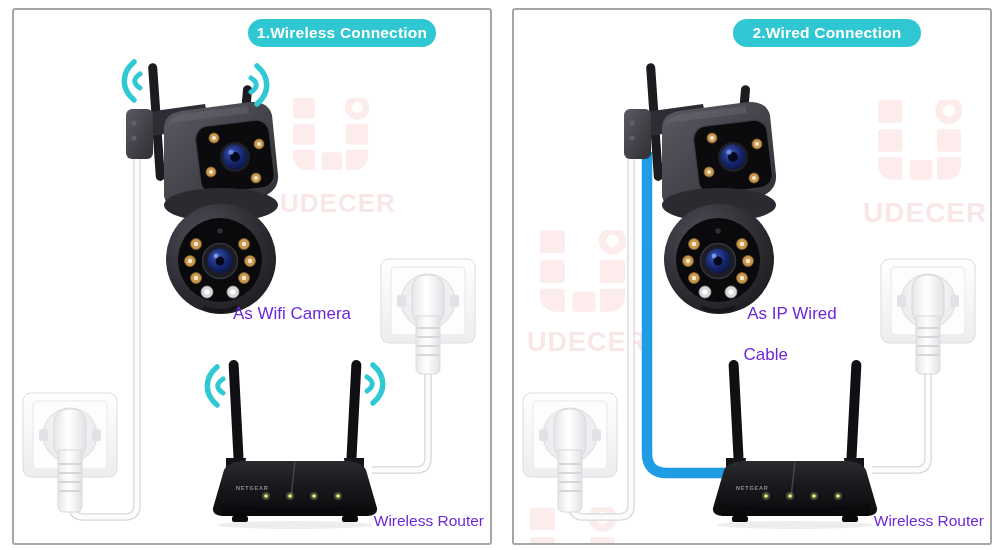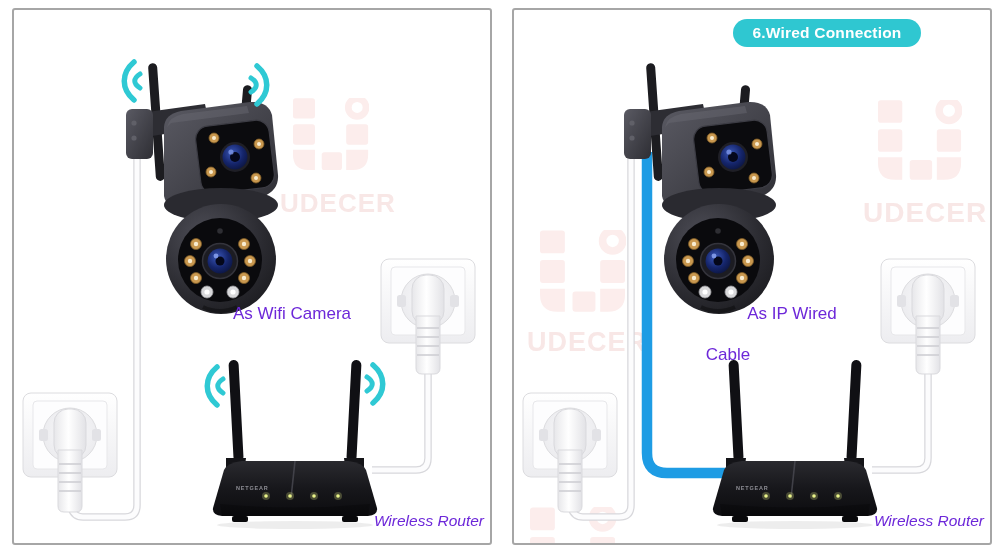--- a/index.html
+++ b/index.html
@@ -7,22 +7,22 @@
   .stage{position:relative;width:1000px;height:550px;background:#fff;}
   .panel{position:absolute;top:8px;width:476px;height:533px;border:2px solid #a6a6a6;
     border-radius:3px;background:#fff;overflow:hidden;}
   #panel-wireless{left:12px;}
   #panel-wired{left:512px;}
   .badge{position:absolute;height:28px;border-radius:14px;background:#2fc7d1;color:#ffffff;
     display:flex;align-items:center;justify-content:center;font-size:15.5px;font-weight:bold;
     letter-spacing:0.2px;z-index:7;}
   .caption{position:absolute;color:#6d28d9;z-index:6;}
   .caption-camera{left:176px;top:294px;width:204px;text-align:center;font-size:17px;}
-  .caption-router{left:318px;top:502px;width:152px;text-align:right;font-size:15.5px;font-style:italic;}
-  .cable-label{left:154px;top:335px;width:120px;text-align:center;font-size:17px;}
+  .caption-router{left:318px;top:502px;width:152px;text-align:right;font-size:15.5px;}
+  .cable-label{left:154px;top:335px;width:120px;text-align:right;font-size:17px;}
   .wm{position:absolute;z-index:1;}
   .wm-text{position:absolute;z-index:1;color:#f8e7e6;font-weight:bold;letter-spacing:1px;
     white-space:nowrap;}
   .cable-layer{position:absolute;left:0;top:0;width:476px;height:531px;z-index:2;}
   .outlet{position:absolute;width:96px;height:136px;z-index:3;}
   .camera{position:absolute;width:180px;height:260px;z-index:4;}
   .router{position:absolute;width:190px;height:172px;z-index:4;}
   .wifi{position:absolute;width:30px;height:48px;z-index:5;}
   .wifi.flip{transform:scaleX(-1);}
 </style>
@@ -228,20 +228,21 @@
     </svg>
     <svg class="wifi" style="left:182px;top:352px" viewBox="0 0 30 48">
       <path d="M21,5 C8,16 8,32 21,43" stroke="#2fc9d4" stroke-width="5.5" fill="none" stroke-linecap="round"></path>
       <path d="M27,17 C20,21.5 20,26.5 27,31" stroke="#2fc9d4" stroke-width="5" fill="none" stroke-linecap="round"></path>
     </svg>
     <svg class="wifi flip" style="left:350px;top:350px" viewBox="0 0 30 48">
       <path d="M21,5 C8,16 8,32 21,43" stroke="#2fc9d4" stroke-width="5.5" fill="none" stroke-linecap="round"></path>
       <path d="M27,17 C20,21.5 20,26.5 27,31" stroke="#2fc9d4" stroke-width="5" fill="none" stroke-linecap="round"></path>
     </svg>
 
+    <div class="badge" style="left:234px;top:9px;width:188px">1.Wireless Connection</div>
     <div class="caption caption-camera">As Wifi Camera</div>
     <div class="caption caption-router">Wireless Router</div>
   </section>
 
   <section class="panel" id="panel-wired">
 
     <svg class="wm" style="left:364px;top:90px;width:84px;height:81px" viewBox="0 0 90 86">
       <g fill="#fcedec">
         <rect x="0" y="0" width="26" height="24" rx="3"></rect>
         <rect x="0" y="31" width="26" height="24" rx="3"></rect>
@@ -407,19 +408,19 @@
         <circle cx="114" cy="138" r="4" fill="#eaf48a" opacity="0.25"></circle>
           <circle cx="114" cy="138" r="1.8" fill="#eaf48a"></circle>
         <circle cx="138" cy="138" r="4" fill="#eaf48a" opacity="0.25"></circle>
           <circle cx="138" cy="138" r="1.8" fill="#eaf48a"></circle>
       </g>
       <rect x="32" y="158" width="16" height="6" rx="2" fill="#08080a"></rect>
       <rect x="142" y="158" width="16" height="6" rx="2" fill="#08080a"></rect>
       <ellipse cx="95" cy="167" rx="78" ry="4" fill="#000" opacity="0.07"></ellipse>
     </svg>
 
-    <div class="badge" style="left:219px;top:9px;width:188px">6.Wired Connection</div>
+    <div class="badge" style="left:219px;top:9px;width:188px">2.Wired Connection</div>
     <div class="caption caption-camera">As IP Wired</div>
     <div class="caption cable-label">Cable</div>
     <div class="caption caption-router">Wireless Router</div>
   </section>
 
 </div>
 
 </body></html>

